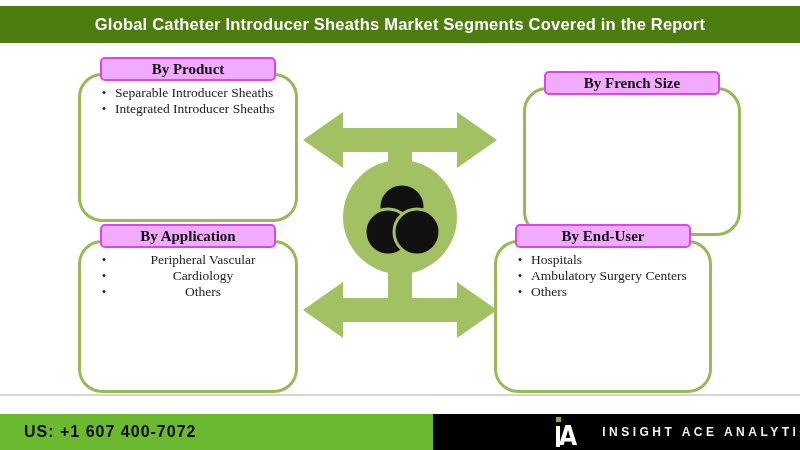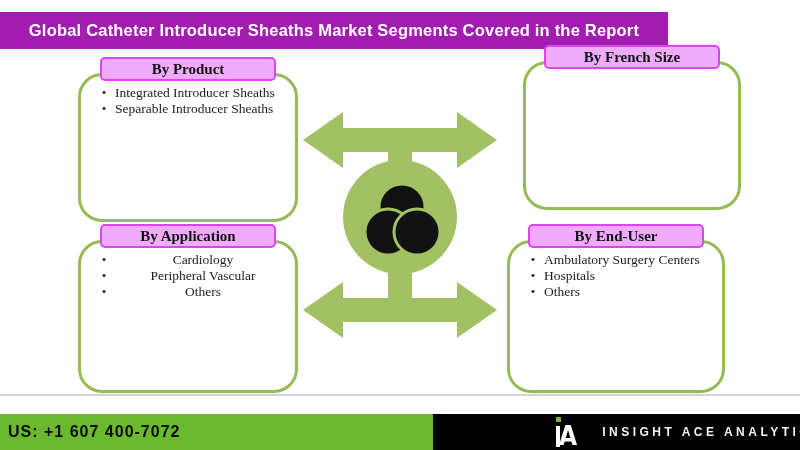--- a/index.html
+++ b/index.html
@@ -2,35 +2,35 @@
 <html><head>
 <meta charset="utf-8">
 <style>
   html,body{margin:0;padding:0;}
   body{
     width:800px;height:450px;position:relative;background:#ffffff;
     font-family:"Liberation Sans",sans-serif;overflow:hidden;
   }
   
   .header-bar{
-    position:absolute;left:0;top:12px;width:668px;height:37px;background:#a21caf;
+    position:absolute;left:0;top:6px;width:800px;height:37px;background:#4d7c0f;
     display:flex;align-items:center;justify-content:center;
   }
   .header-title{
     color:#ffffff;font-size:16.5px;font-weight:bold;letter-spacing:.2px;
     font-family:"Liberation Sans",sans-serif;white-space:nowrap;
   }
   
   .seg-box{
     position:absolute;background:#ffffff;border:3px solid #96ba55;border-radius:24px;
   }
   .seg-box.product    {left:78px; top:73px; width:214px;height:143px;}
-  .seg-box.french-size{left:523px;top:61px; width:212px;height:143px;}
+  .seg-box.french-size{left:523px;top:87px; width:212px;height:143px;}
   .seg-box.application{left:78px; top:240px;width:214px;height:147px;text-align:center;}
-  .seg-box.end-user   {left:507px;top:240px;width:212px;height:147px;}
+  .seg-box.end-user   {left:494px;top:240px;width:212px;height:147px;}
   .seg-pill{
     position:absolute;top:-19px;left:50%;transform:translateX(-50%);
     width:172px;height:20px;background:#f0abfc;border:2px solid #d946ef;border-radius:5px;
     display:flex;align-items:center;justify-content:center;
   }
   .seg-pill-title{
     font-family:"Liberation Serif",serif;font-weight:bold;font-size:15px;color:#111111;
     white-space:nowrap;
   }
   .seg-list{
@@ -45,21 +45,21 @@
   
   .center-graphic{position:absolute;left:295px;top:100px;width:210px;height:250px;}
   
   .footer-divider{position:absolute;left:0;top:394px;width:800px;height:2px;background:#d4d4d4;}
   .footer-bar{position:absolute;left:0;top:414px;width:800px;height:36px;background:#000000;}
   .footer-green{
     position:absolute;left:0;top:0;width:433px;height:36px;background:#6ab92f;
     display:flex;align-items:center;
   }
   .footer-phone{
-    padding-left:8px;color:#0a0a0a;font-weight:bold;font-size:16px;letter-spacing:1px;
+    padding-left:24px;color:#0a0a0a;font-weight:bold;font-size:16px;letter-spacing:1px;
     font-family:"Liberation Sans",sans-serif;white-space:nowrap;
   }
   .footer-brand{
     position:absolute;left:556px;top:0;height:36px;display:flex;align-items:center;gap:24px;
   }
   .brand-logo{display:flex;align-items:flex-end;}
   .logo-col{display:flex;flex-direction:column;align-items:flex-start;margin-right:-3px;}
   .logo-dot{width:5px;height:5px;background:#76b82a;margin-bottom:4px;}
   .logo-stem{width:4px;height:21px;background:#ffffff;}
   .logo-a{
@@ -77,61 +77,61 @@
 <div class="header-bar">
   <div class="header-title">Global Catheter Introducer Sheaths Market Segments Covered in the Report</div>
 </div>
 
 <div class="seg-box product">
   <div class="seg-pill">
     <span class="seg-pill-title">By Product</span>
   </div>
   <ul class="seg-list">
     <li class="seg-item">
-        <span class="seg-item-text">Integrated Introducer Sheaths</span>
+        <span class="seg-item-text">Separable Introducer Sheaths</span>
       </li>
     <li class="seg-item">
-        <span class="seg-item-text">Separable Introducer Sheaths</span>
+        <span class="seg-item-text">Integrated Introducer Sheaths</span>
       </li>
   </ul>
 </div>
 
 <div class="seg-box french-size">
   <div class="seg-pill">
     <span class="seg-pill-title">By French Size</span>
   </div>
 </div>
 
 <div class="seg-box application">
   <div class="seg-pill">
     <span class="seg-pill-title">By Application</span>
   </div>
   <ul class="seg-list">
     <li class="seg-item">
-        <span class="seg-item-text">Cardiology</span>
+        <span class="seg-item-text">Peripheral Vascular</span>
       </li>
     <li class="seg-item">
-        <span class="seg-item-text">Peripheral Vascular</span>
+        <span class="seg-item-text">Cardiology</span>
       </li>
     <li class="seg-item">
         <span class="seg-item-text">Others</span>
       </li>
   </ul>
 </div>
 
 <div class="seg-box end-user">
   <div class="seg-pill">
     <span class="seg-pill-title">By End-User</span>
   </div>
   <ul class="seg-list">
     <li class="seg-item">
-        <span class="seg-item-text">Ambulatory Surgery Centers</span>
+        <span class="seg-item-text">Hospitals</span>
       </li>
     <li class="seg-item">
-        <span class="seg-item-text">Hospitals</span>
+        <span class="seg-item-text">Ambulatory Surgery Centers</span>
       </li>
     <li class="seg-item">
         <span class="seg-item-text">Others</span>
       </li>
   </ul>
 </div>
 
 <svg class="center-graphic" viewBox="0 0 210 250" aria-hidden="true">
 
   <path fill="#a2c162" d="M8,40 L48,12 L48,28 L162,28 L162,12 L202,40 L162,68 L162,52 L48,52 L48,68 Z"></path>

